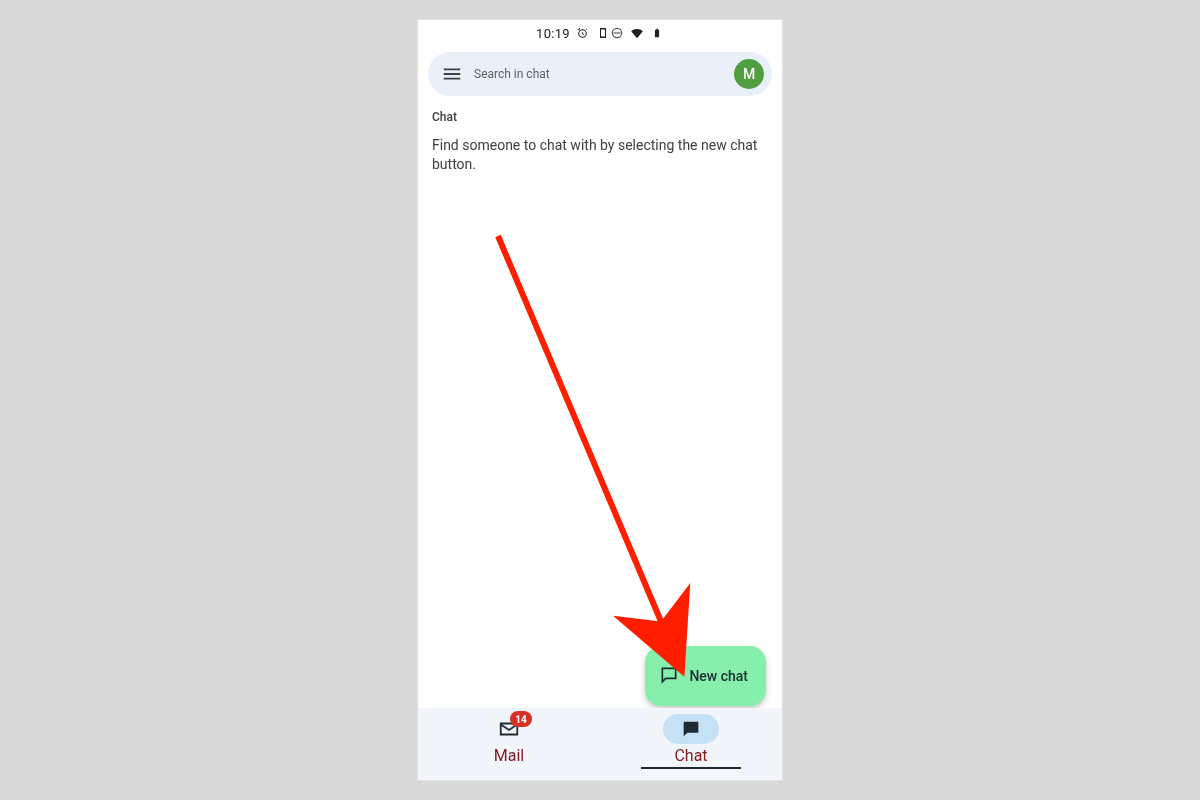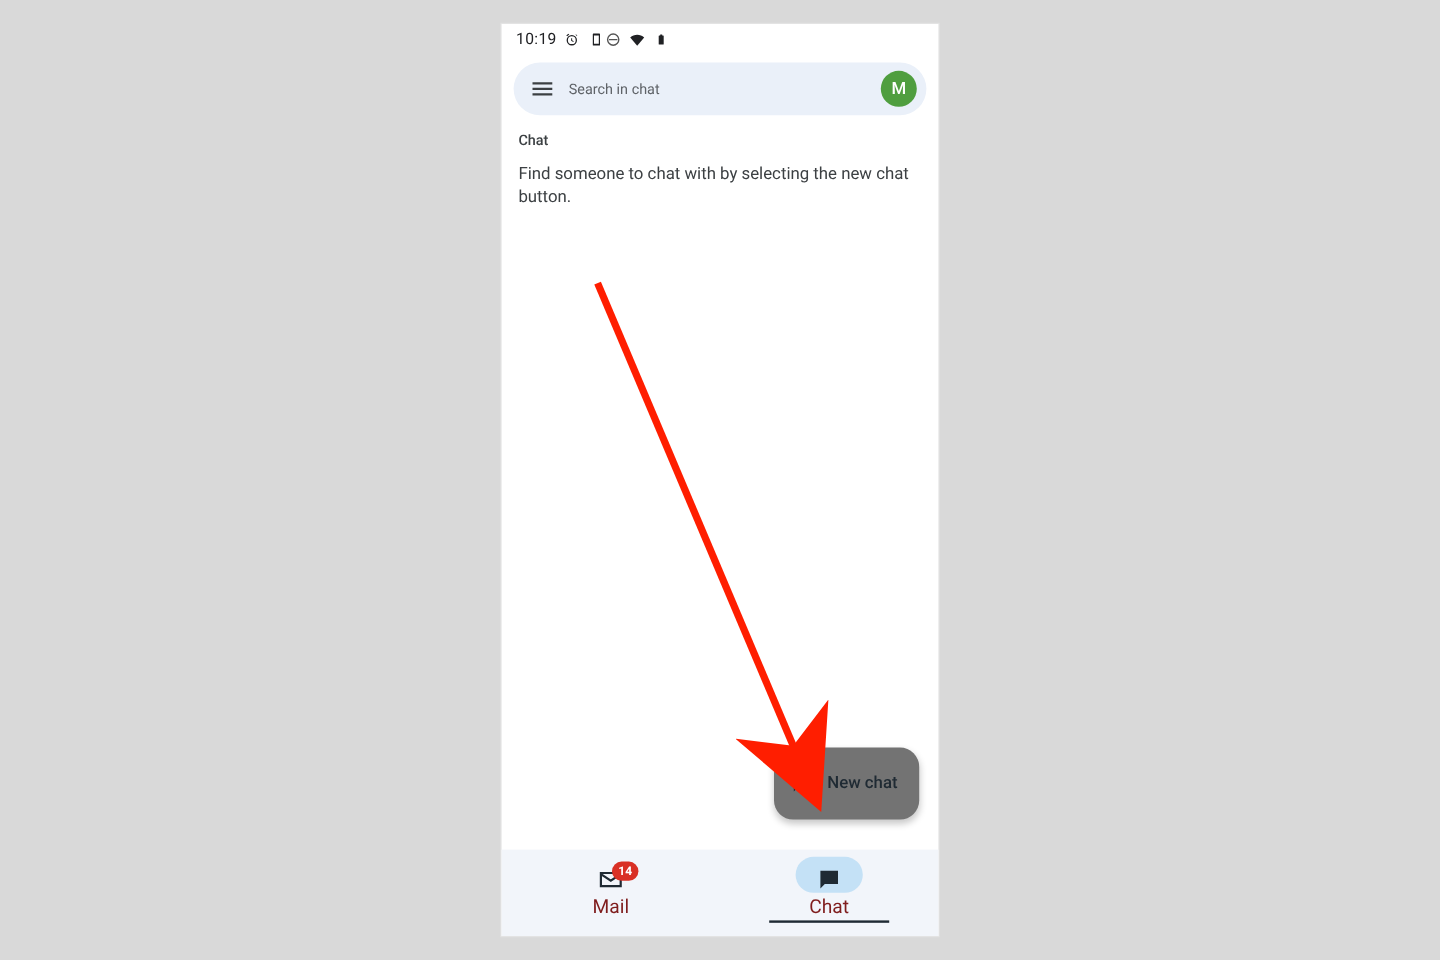--- a/index.html
+++ b/index.html
@@ -1,36 +1,36 @@
 <!DOCTYPE html>
 <html><head>
 <meta charset="utf-8">
 <style>
   html,body{margin:0;padding:0;width:1200px;height:800px;background:#d9d9d9;font-family:Roboto,"Helvetica Neue",Arial,sans-serif;color:#202124;overflow:hidden}
   .stage{position:relative;width:1200px;height:800px}
   .phone{position:absolute;left:418px;top:20px;width:364px;height:760px;background:#ffffff;box-shadow:0 0 0 1px #e3e3e3}
   
-  .statusbar{display:flex;align-items:center;justify-content:flex-start;height:26px;padding:0 12px;font-size:13px;letter-spacing:.3px;color:#202124}
+  .statusbar{display:flex;align-items:center;justify-content:center;height:26px;padding:0 12px;font-size:13px;letter-spacing:.3px;color:#202124}
   .sb-left{display:flex;align-items:center;gap:6px}
   .sb-right{display:flex;align-items:center;gap:6px}
   .sb-ic{width:14px;height:14px;display:flex;align-items:center;justify-content:center}
   
   .searchpill{display:flex;align-items:center;height:44px;margin:6px 10px 10px 10px;padding:0 8px 0 12px;border-radius:26px;background:#eaf0f9}
   .searchpill .menu{width:24px;height:24px;flex:0 0 24px;display:flex;align-items:center;justify-content:center}
   .searchpill .placeholder{flex:1;margin-left:10px;color:#5f6368;font-size:12px}
   .avatar{width:30px;height:30px;border-radius:50%;background:#4f9e3f;color:#fff;font-size:14px;font-weight:500;display:flex;align-items:center;justify-content:center;flex:0 0 30px}
   
   .section-label{font-size:12px;color:#3c4043;margin:14px 14px 8px 14px;font-weight:500}
   .empty-body{font-size:14px;line-height:1.35;color:#3c4043;margin:12px 14px}
   
-  .fab{position:absolute;right:16px;bottom:97px;height:60px;padding:0 18px 0 14px;background:#737373;border-radius:16px;display:flex;align-items:center;gap:10px;box-shadow:0 3px 6px rgba(0,0,0,.22);font-size:14px;color:#1f2a33;font-weight:500}
+  .fab{position:absolute;right:16px;bottom:74px;height:60px;padding:0 18px 0 14px;background:#86efac;border-radius:16px;display:flex;align-items:center;gap:10px;box-shadow:0 3px 6px rgba(0,0,0,.22);font-size:14px;color:#1f2a33;font-weight:500}
   
   .bottomnav{position:absolute;left:0;right:0;bottom:0;height:66px;background:#f2f5fa;display:flex;justify-content:space-around;align-items:flex-start;padding-top:6px}
   .navitem{display:flex;flex-direction:column;align-items:center;width:100px}
-  .navicon-pill{width:56px;height:30px;border-radius:16px;display:flex;align-items:flex-end;justify-content:center}
+  .navicon-pill{width:56px;height:30px;border-radius:16px;display:flex;align-items:center;justify-content:center}
   .navicon-pill.active{background:#c4e1f6}
   .navlabel{font-size:16px;color:#7f1d1d;margin-top:2px}
   .navitem.active{border-bottom:2px solid #1f2a33;padding-bottom:2px}
   .badge{position:absolute;transform:translate(12px,-10px);background:#d93025;color:#fff;font-size:10px;font-weight:700;height:16px;min-width:16px;padding:0 3px;border-radius:10px;display:flex;align-items:center;justify-content:center}
   
   .arrow-svg{position:absolute;left:0;top:0;pointer-events:none}
 </style>
 </head>
 <body>
 

